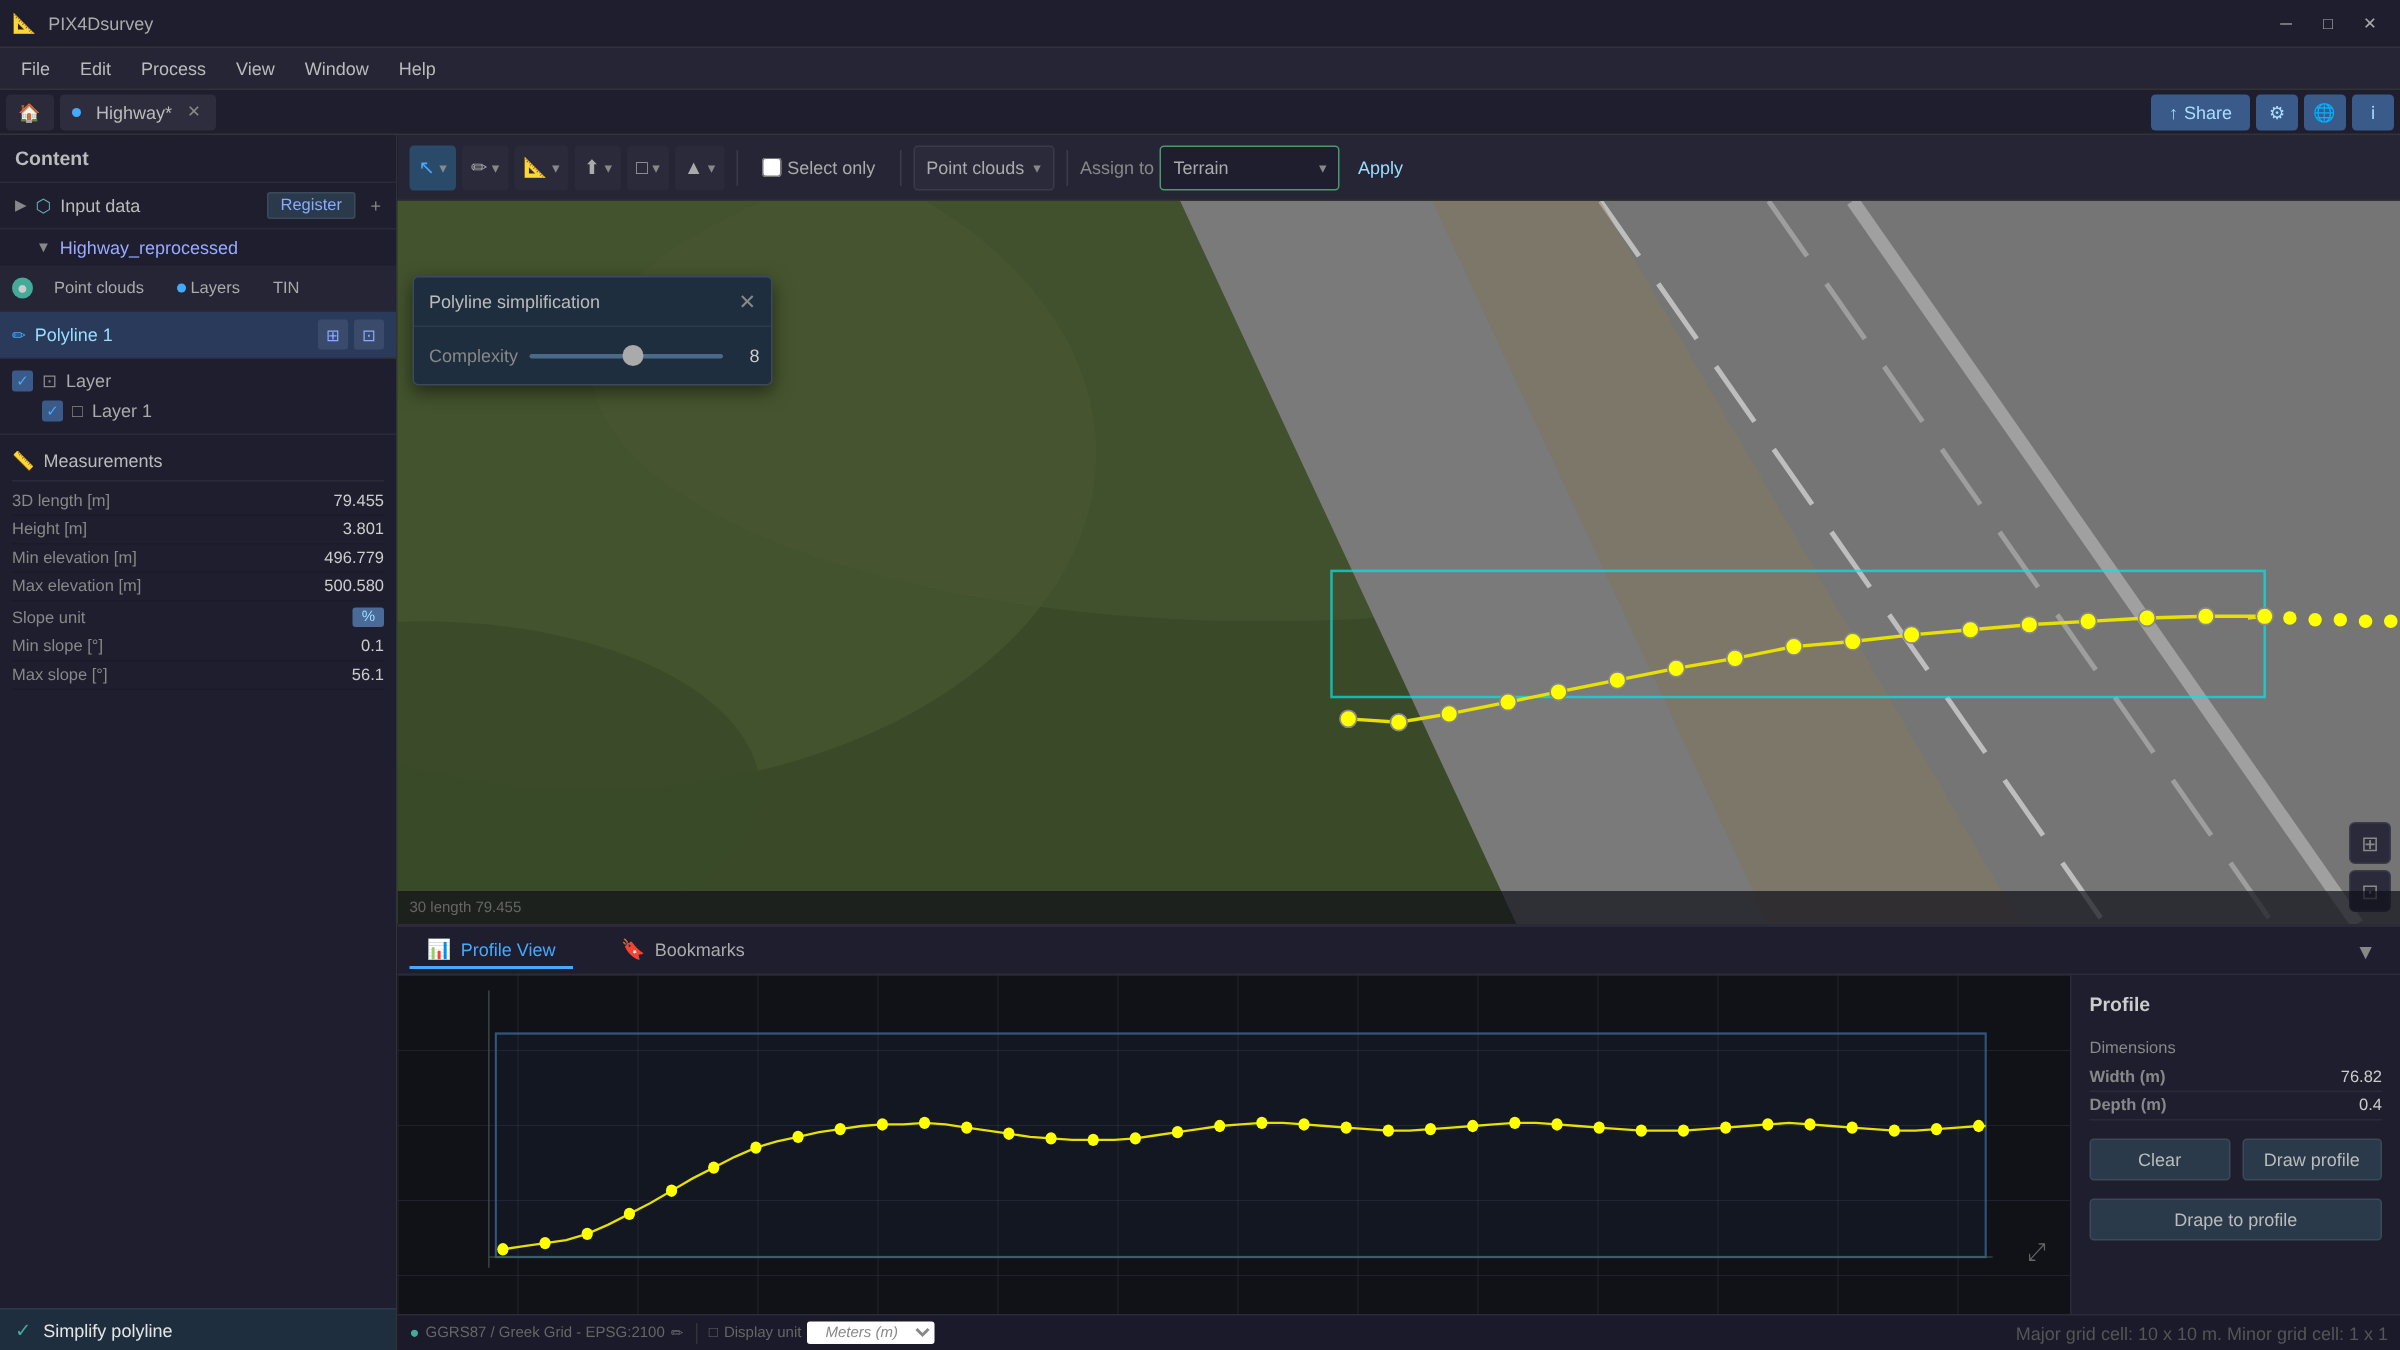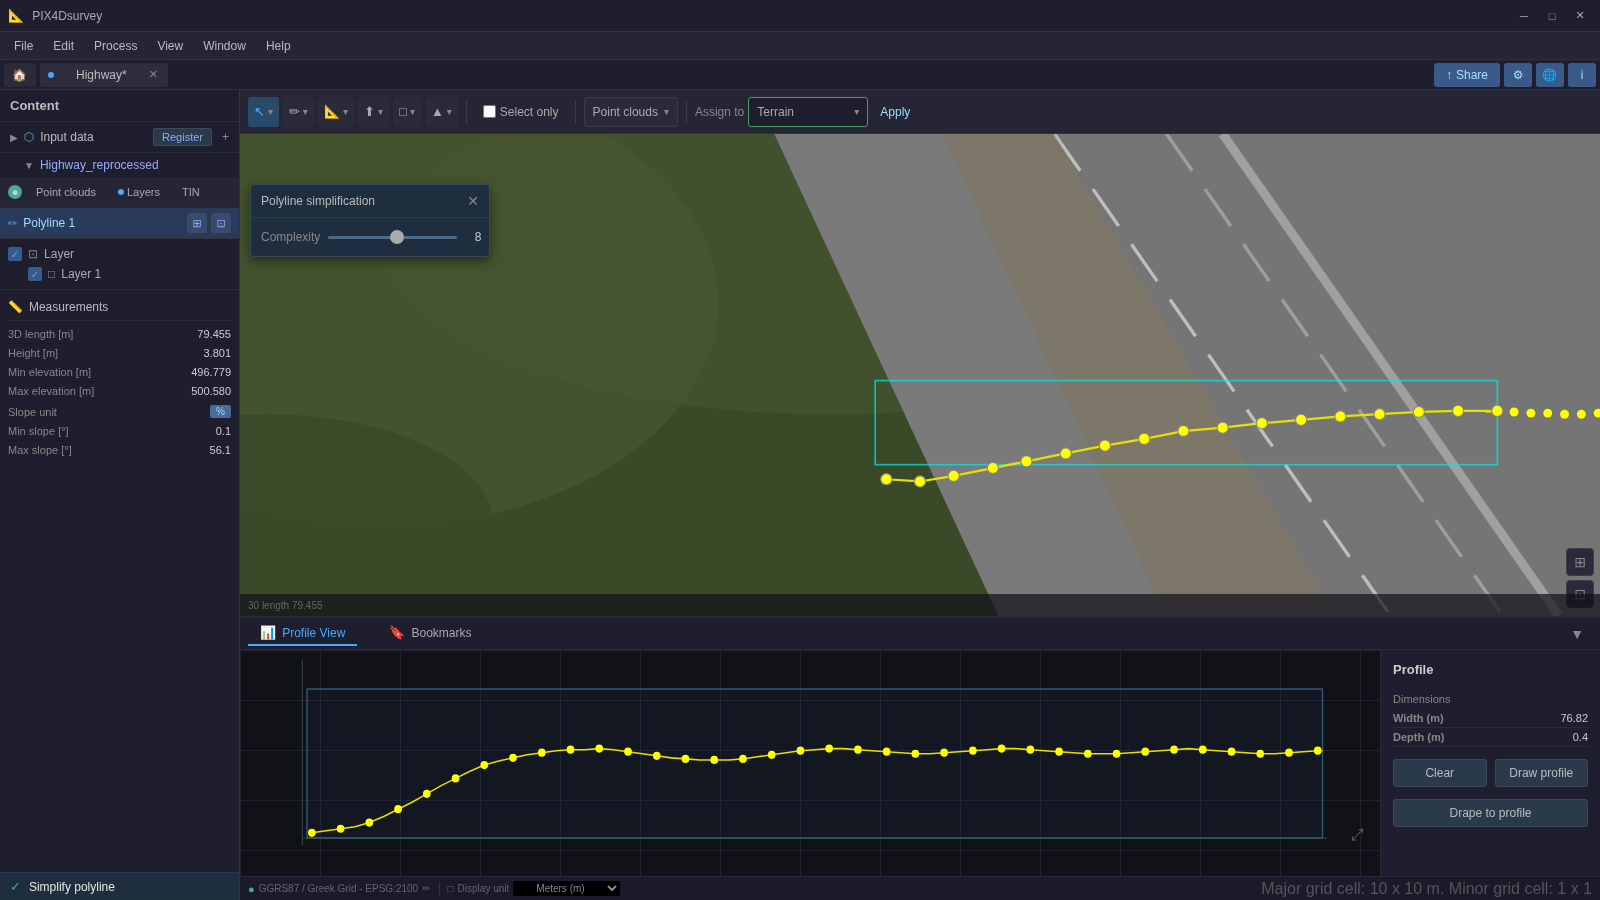--- a/index.html
+++ b/index.html
@@ -32,34 +32,34 @@
     #tabbar {
       height: 30px;
       background: #1e1e2e;
       display: flex;
       align-items: center;
       padding: 0 4px;
       gap: 4px;
       border-bottom: 1px solid #333;
     }
     .tab-home { width: 32px; height: 24px; background: #2a2a3a; display: flex; align-items: center; justify-content: center; border-radius: 3px; cursor: pointer; color: #888; }
-    .tab-item { height: 24px; background: #2d2d3d; border-radius: 3px; display: flex; align-items: center; padding: 0 10px 0 8px; gap: 22px; cursor: pointer; color: #bbb; font-size: 12px; }
+    .tab-item { height: 24px; background: #2d2d3d; border-radius: 3px; display: flex; align-items: center; padding: 0 10px 0 8px; gap: 10px; cursor: pointer; color: #bbb; font-size: 12px; }
     .tab-item .tab-close { color: #888; cursor: pointer; font-size: 11px; }
     .tab-item .tab-dot { width: 6px; height: 6px; background: #4af; border-radius: 50%; }
     .tab-share { margin-left: auto; display: flex; align-items: center; gap: 6px; }
     .tab-share button { background: #3a5a8a; border: none; color: #adf; padding: 4px 12px; border-radius: 3px; cursor: pointer; font-size: 12px; }
     .top-icons { display: flex; gap: 4px; }
     .top-icon-btn { width: 28px; height: 24px; background: #2a2a3a; border: none; color: #aaa; border-radius: 3px; cursor: pointer; display: flex; align-items: center; justify-content: center; font-size: 13px; }
 
     
     #main-layout { display: flex; height: calc(900px - 32px - 28px - 30px); }
 
     
     #sidebar {
-      width: 240px;
+      width: 265px;
       background: #1e1e2e;
       border-right: 1px solid #333;
       display: flex;
       flex-direction: column;
       flex-shrink: 0;
     }
     #sidebar-top {
       flex: 0 0 auto;
     }
     .sidebar-section-header {
@@ -403,22 +403,22 @@
       display: flex;
       align-items: center;
       padding: 0 8px;
       gap: 8px;
       font-size: 10px;
       color: #666;
     }
     .status-crs { display: flex; align-items: center; gap: 4px; }
     .status-sep { width: 1px; height: 14px; background: #333; }
     .status-display { display: flex; align-items: center; gap: 4px; }
-    .status-dropdown { background: #000000; border: none; color: #888; font-size: 10px; padding: 1px 19px; border-radius: 2px; cursor: pointer; }
-    .status-right { margin-left: auto; color: #555; font-size: 16px; }
+    .status-dropdown { background: #ffffff; border: none; color: #888; font-size: 10px; padding: 1px 8px; border-radius: 2px; cursor: pointer; font-style: italic; }
+    .status-right { margin-left: auto; color: #555; font-size: 12px; }
 
     
     #viewport-status {
       position: absolute;
       bottom: 0;
       left: 0;
       right: 0;
       height: 22px;
       background: rgba(15,15,25,0.7);
       display: flex;

